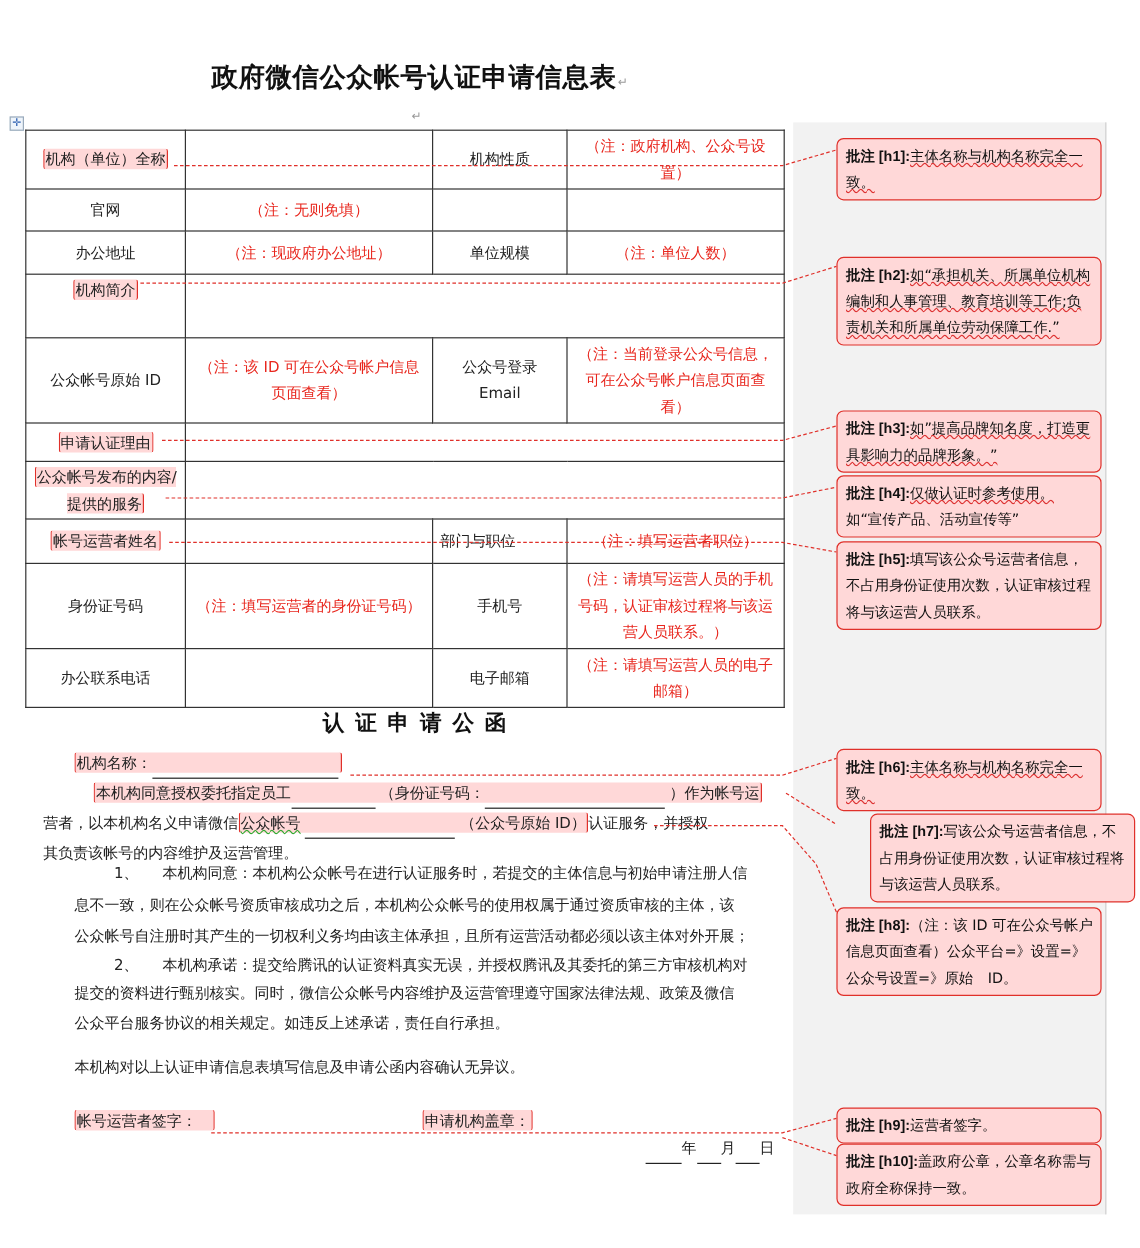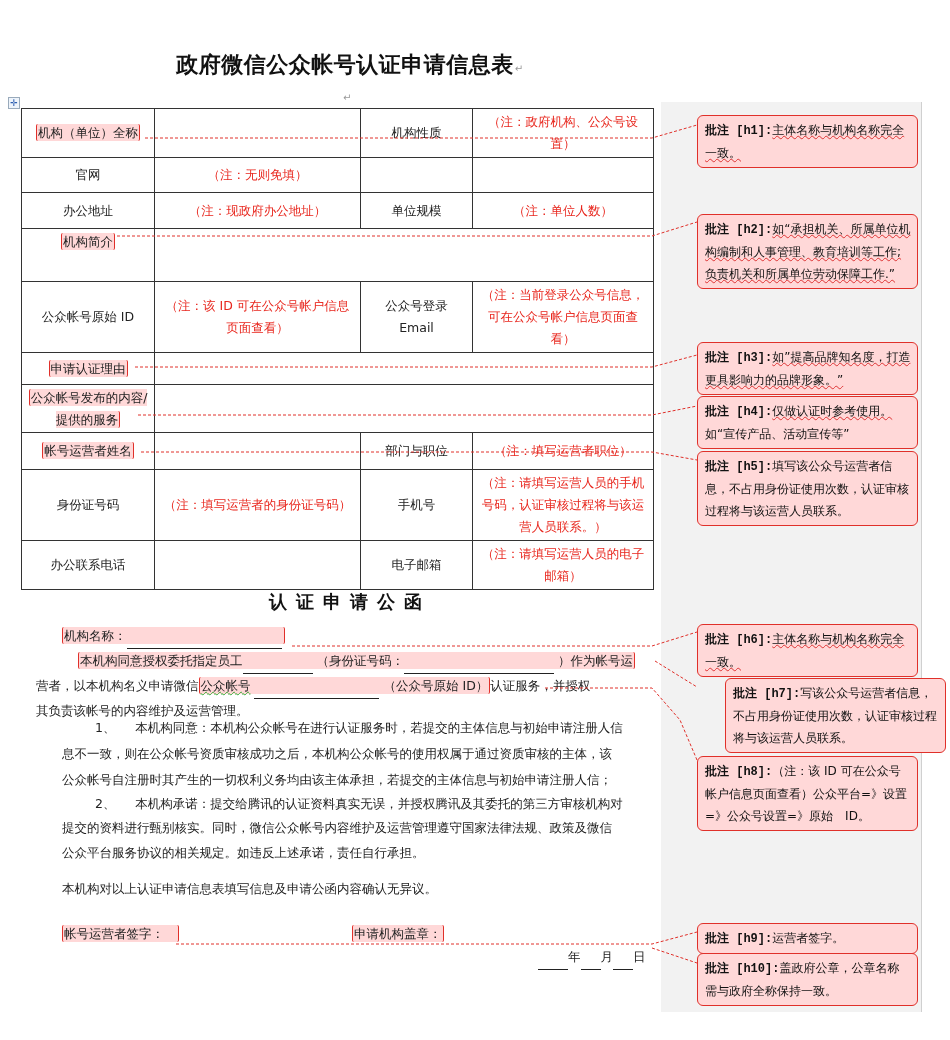--- a/index.html
+++ b/index.html
@@ -10,21 +10,21 @@
   .move-handle{left:8px;top:97px;width:10px;height:10px;border:1px solid #9ab;background:#eef4fb;color:#2a5db0;font-size:9px;line-height:10px;text-align:center;}
   .pane{left:661px;top:102px;width:260px;height:910px;background:#f2f2f2;border-right:1px solid #d0d0d0;}
   table.form{position:absolute;left:21px;top:108px;width:632px;border-collapse:collapse;table-layout:fixed;font-size:12.5px;}
   table.form td{border:1.5px solid #333;text-align:center;vertical-align:middle;padding:2px 6px;line-height:22px;}
   .red{color:#e8261d;}
   .hl{background:#ffd8d8;border-left:1.5px solid #e0302a;border-right:1.5px solid #e0302a;border-radius:2px;padding:1px 1px;}
   .sec-title{left:0;width:700px;top:590px;text-align:center;font-size:18px;font-weight:bold;letter-spacing:9px;color:#111;}
   .para{font-size:12.5px;line-height:25px;color:#222;}
   .line{border-bottom:1px solid #222;display:inline-block;}
   .bubble{left:697px;width:221px;background:#ffd8d8;border:1.5px solid #e0302a;border-radius:6px;font-size:12px;line-height:22px;padding:3px 6px 3px 7px;box-sizing:border-box;color:#111;}
-  .bubble b{font-family:Liberation Mono, monospace;}
+  .bubble b{font-family:Liberation Sans, sans-serif;}
   .squig{text-decoration:underline wavy #d33;text-decoration-thickness:1px;}
   .gsquig{text-decoration:underline wavy #3a3;text-decoration-thickness:1px;}
   svg.lines{position:absolute;left:0;top:0;width:950px;height:1040px;pointer-events:none;}
 </style>
 </head>
 <body>
 
 <div class="abs title"><span>政府微信公众帐号认证申请信息表</span><span class="pm">↵</span></div>
 
 <div class="abs move-handle">✛</div>
@@ -72,21 +72,21 @@
     <td><span class="hl">申请认证理由</span></td>
     <td colspan="3"></td>
   </tr>
   <tr style="height:48px">
     <td style="padding:0 2px;"><span class="hl">公众帐号发布的内容/提供的服务</span></td>
     <td colspan="3"></td>
   </tr>
   <tr style="height:37px">
     <td><span class="hl">帐号运营者姓名</span></td>
     <td></td>
-    <td style="text-align:center;"><span>部门与职位</span></td>
+    <td style="text-align:left;"><span>部门与职位</span></td>
     <td class="red"><span>（注：填写运营者职位）</span></td>
   </tr>
   <tr style="height:70px">
     <td><span>身份证号码</span></td>
     <td class="red"><span>（注：填写运营者的身份证号码）</span></td>
     <td><span>手机号</span></td>
     <td class="red"><span>（注：请填写运营人员的手机号码，认证审核过程将与该运营人员联系。）</span></td>
   </tr>
   <tr style="height:46px">
     <td><span>办公联系电话</span></td>
@@ -111,21 +111,21 @@
   <span>营者，以本机构名义申请微信</span><span class="hl"><span class="gsquig">公众帐号</span> <span class="line" style="width:125px;">&nbsp;</span> <span>（公众号原始 ID）</span></span><span>认证服务，并授权</span>
 </div>
 
 <div class="abs para" style="left:36px;top:698px;"><span>其负责该帐号的内容维护及运营管理。</span></div>
 
 <div class="abs para" style="left:36px;top:713px;width:625px;line-height:26px;">
   <div style="height:0"></div>
 </div>
 <div class="abs para" style="left:95px;top:715px;white-space:nowrap;"><span>1、</span>&nbsp;&nbsp;&nbsp;&nbsp;&nbsp;<span>本机构同意：本机构公众帐号在进行认证服务时，若提交的主体信息与初始申请注册人信</span></div>
 <div class="abs para" style="left:62px;top:741px;white-space:nowrap;"><span>息不一致，则在公众帐号资质审核成功之后，本机构公众帐号的使用权属于通过资质审核的主体，该</span></div>
-<div class="abs para" style="left:62px;top:767px;white-space:nowrap;"><span>公众帐号自注册时其产生的一切权利义务均由该主体承担，若提交的主体信息与初始申请注册人信；</span></div>
+<div class="abs para" style="left:62px;top:767px;white-space:nowrap;"><span>公众帐号自注册时其产生的一切权利义务均由该主体承担，且所有运营活动都必须以该主体对外开展；</span></div>
 <div class="abs para" style="left:95px;top:791px;white-space:nowrap;"><span>2、</span>&nbsp;&nbsp;&nbsp;&nbsp;&nbsp;<span>本机构承诺：提交给腾讯的认证资料真实无误，并授权腾讯及其委托的第三方审核机构对</span></div>
 <div class="abs para" style="left:62px;top:815px;white-space:nowrap;"><span>提交的资料进行甄别核实。同时，微信公众帐号内容维护及运营管理遵守国家法律法规、政策及微信</span></div>
 <div class="abs para" style="left:62px;top:840px;white-space:nowrap;"><span>公众平台服务协议的相关规定。如违反上述承诺，责任自行承担。</span></div>
 
 <div class="abs para" style="left:62px;top:876px;"><span>本机构对以上认证申请信息表填写信息及申请公函内容确认无异议。</span></div>
 
 <div class="abs para" style="left:62px;top:921px;"><span class="hl" style="padding-right:14px;text-align:center;"><span>帐号运营者签字：</span></span></div>
 <div class="abs para" style="left:352px;top:921px;"><span class="hl"><span>申请机构盖章：</span></span></div>
 
 <div class="abs para" style="left:538px;top:944px;white-space:nowrap;">

